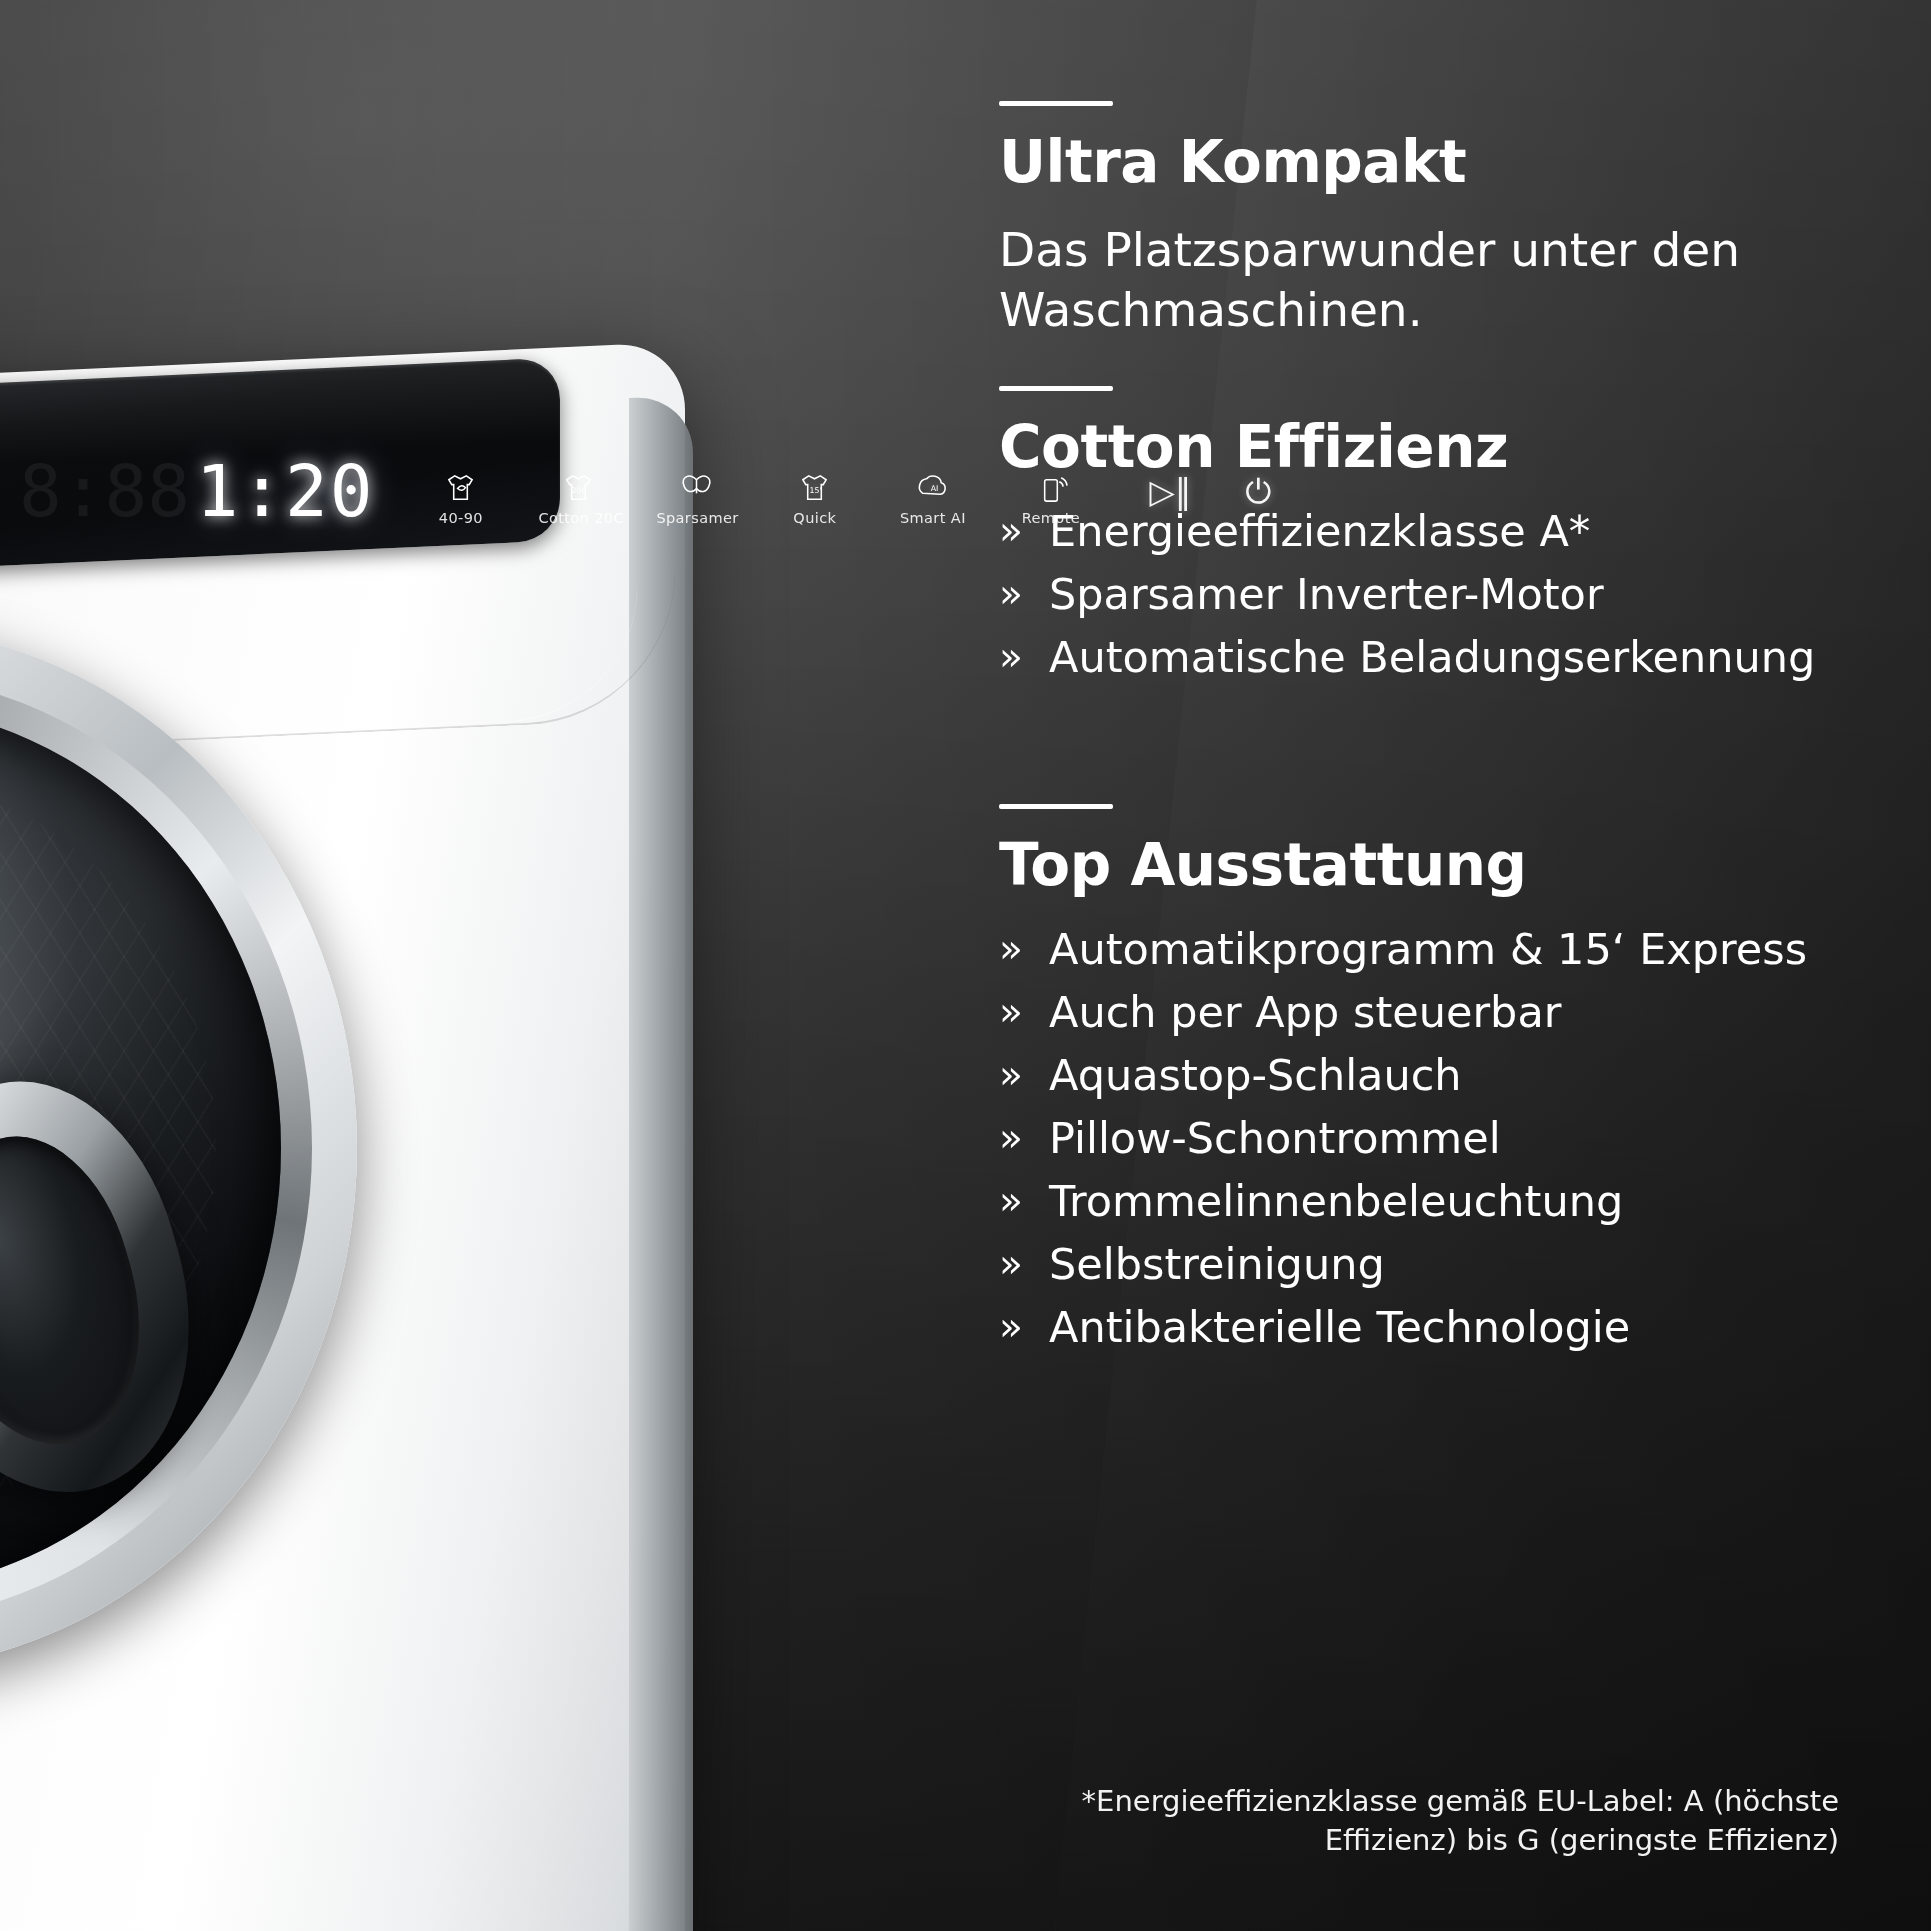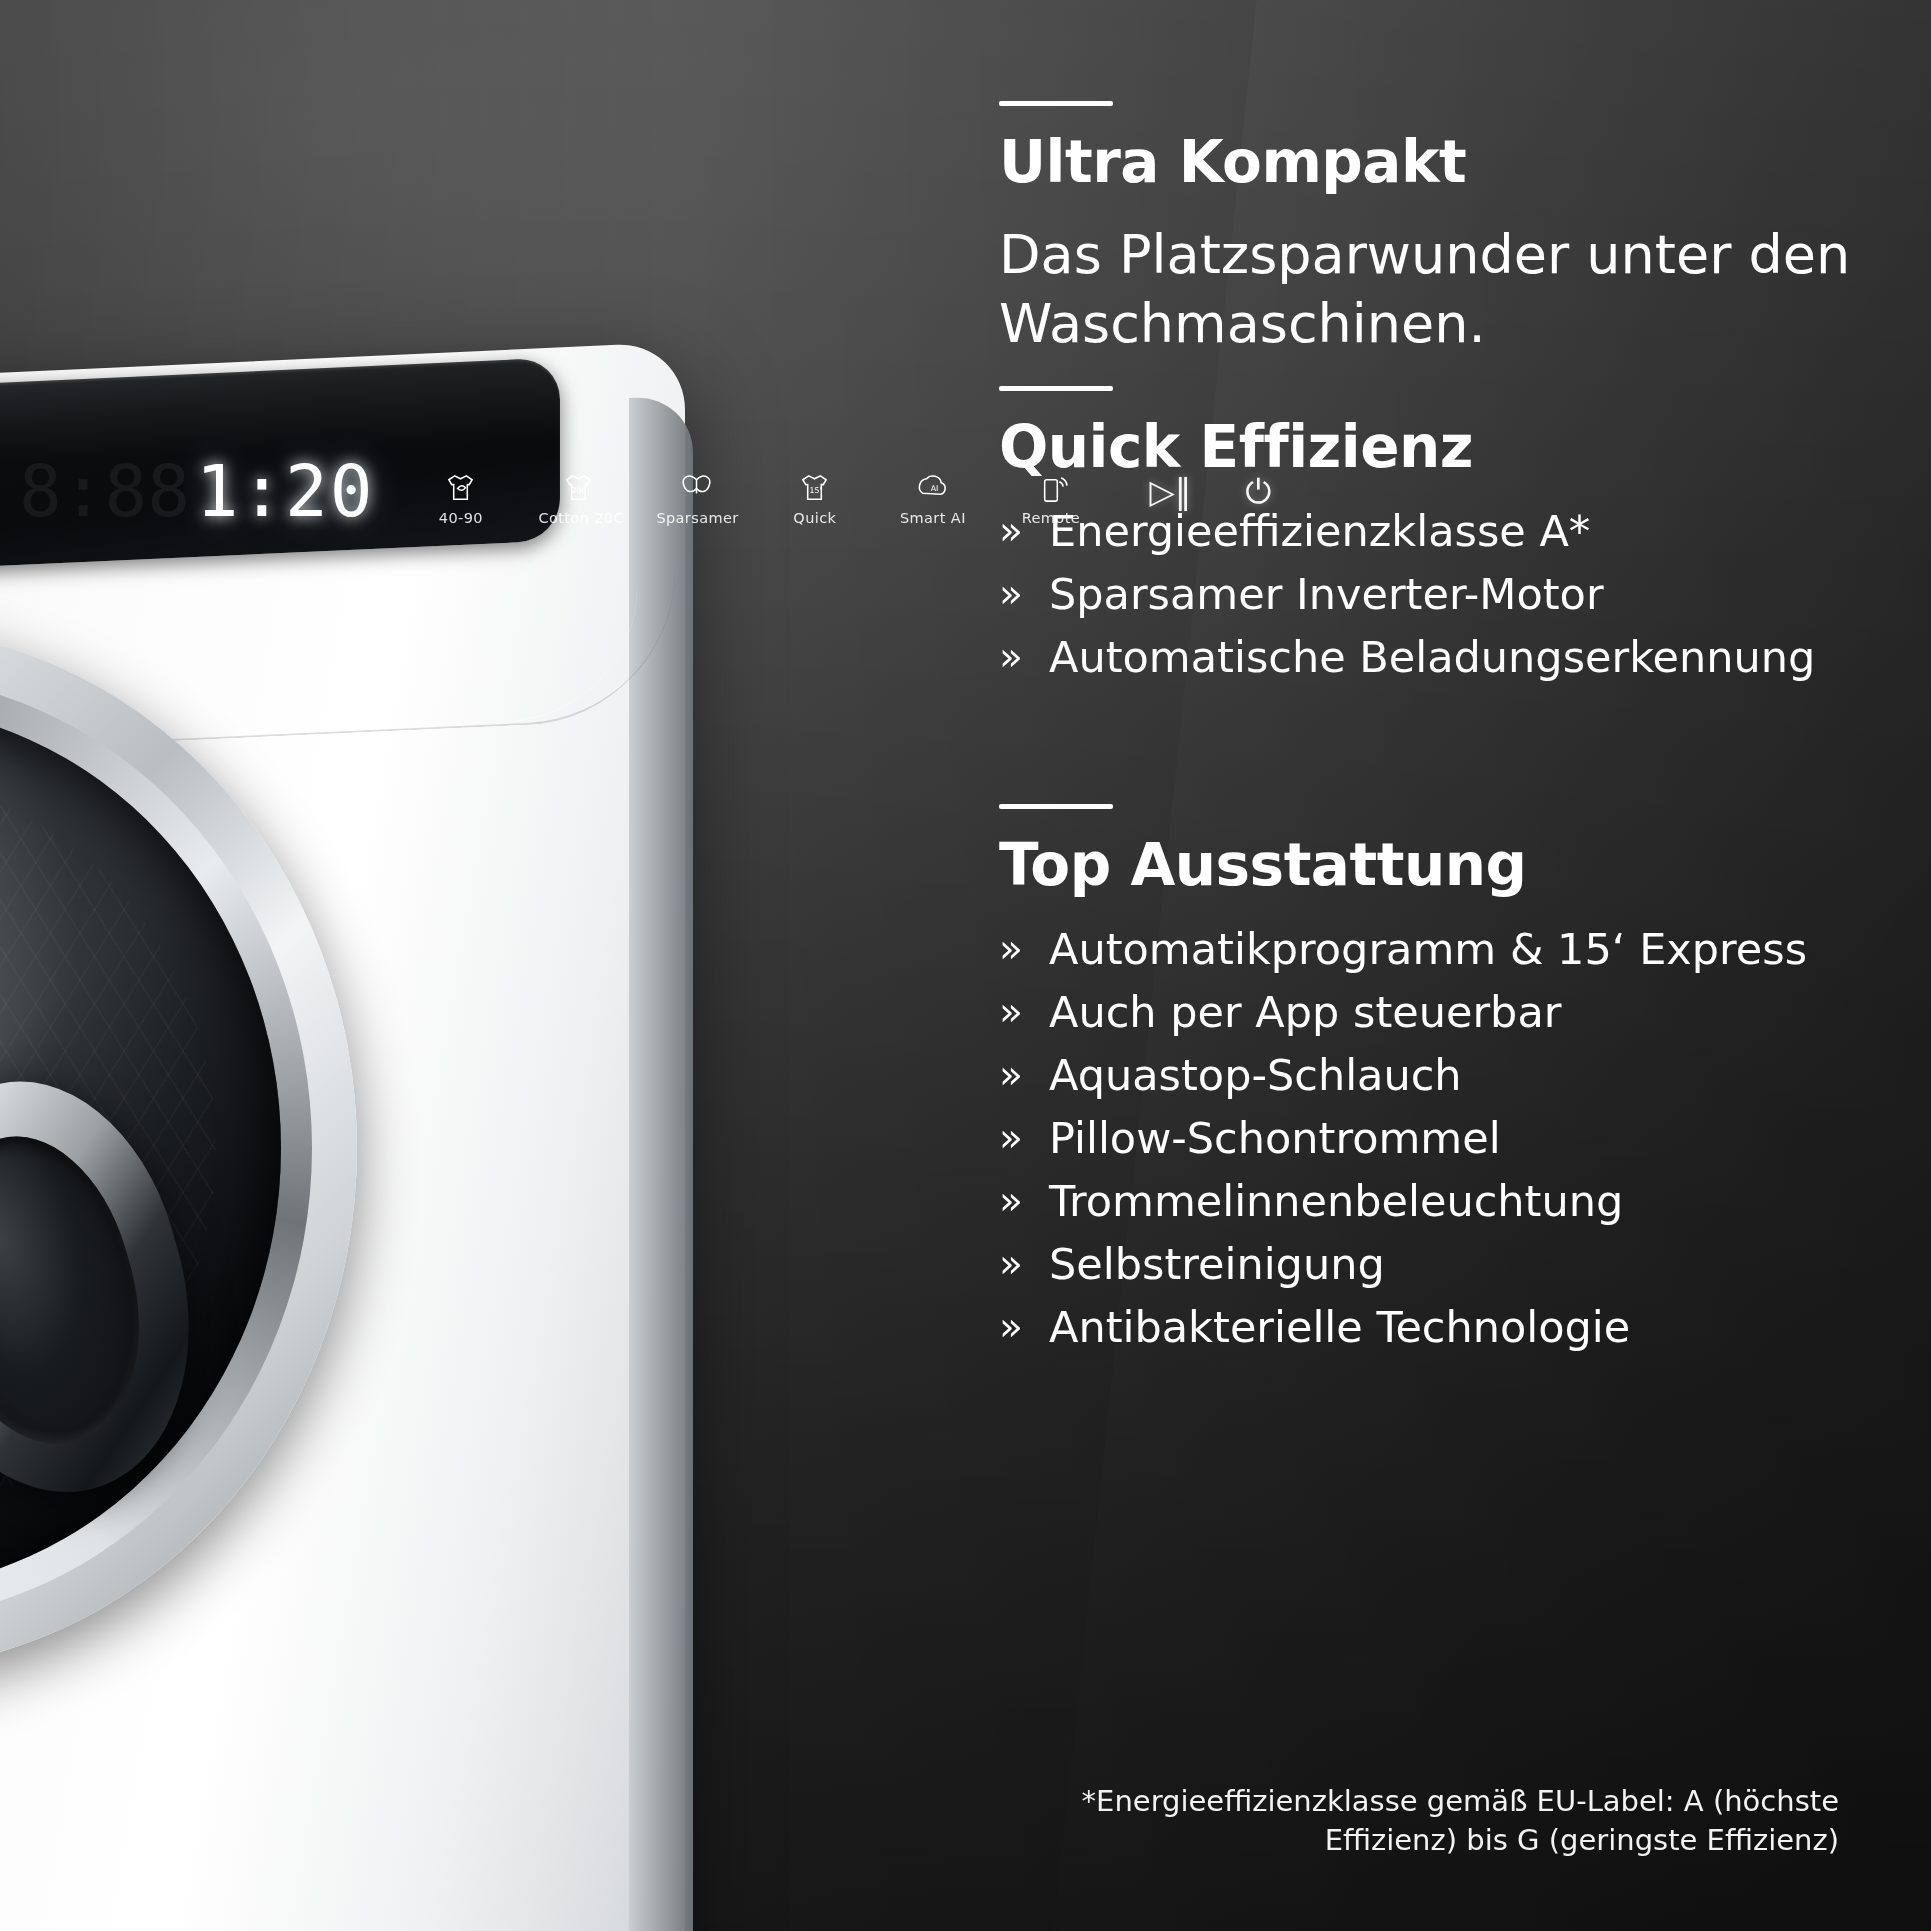--- a/index.html
+++ b/index.html
@@ -279,21 +279,21 @@
     border-radius: 1.9px;
   }
   .sec-title {
     font-weight: bold;
     font-size: 58px;
     letter-spacing: -0.5px;
     margin: 25px 0 0 0;
     line-height: 1.1;
   }
   .sec-body {
-    font-size: 54px;
+    font-size: 47px;
     line-height: 1.28;
     margin: 25px 0 0 0;
     font-weight: 400;
   }
   ul.feat {
     list-style: none;
     margin: 23px 0 0 0;
     padding: 0;
     font-size: 43px;
     line-height: 1.33;
@@ -442,21 +442,21 @@
   <div class="content">
 
     <div class="s1">
       <div class="rule"></div>
       <h2 class="sec-title">Ultra Kompakt</h2>
       <p class="sec-body">Das Platzsparwunder unter den Waschmaschinen.</p>
     </div>
 
     <div class="s2">
       <div class="rule"></div>
-      <h2 class="sec-title">Quick Effizienz</h2>
+      <h2 class="sec-title">Cotton Effizienz</h2>
       <ul class="feat">
         <li>
           <span class="bullet">»</span>
           <span class="txt">Energieeffizienzklasse A*</span>
         </li>
         <li>
           <span class="bullet">»</span>
           <span class="txt">Sparsamer Inverter-Motor</span>
         </li>
         <li>

